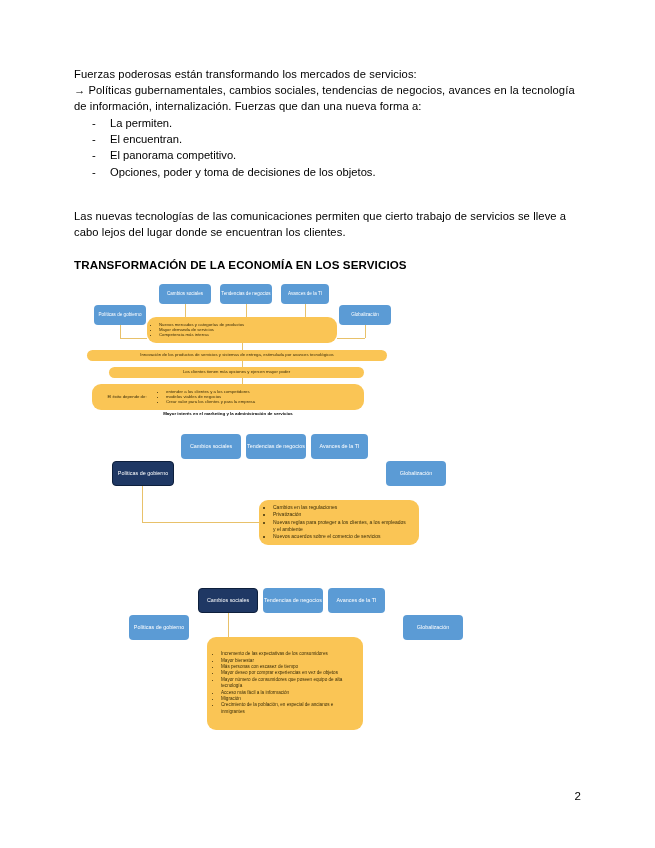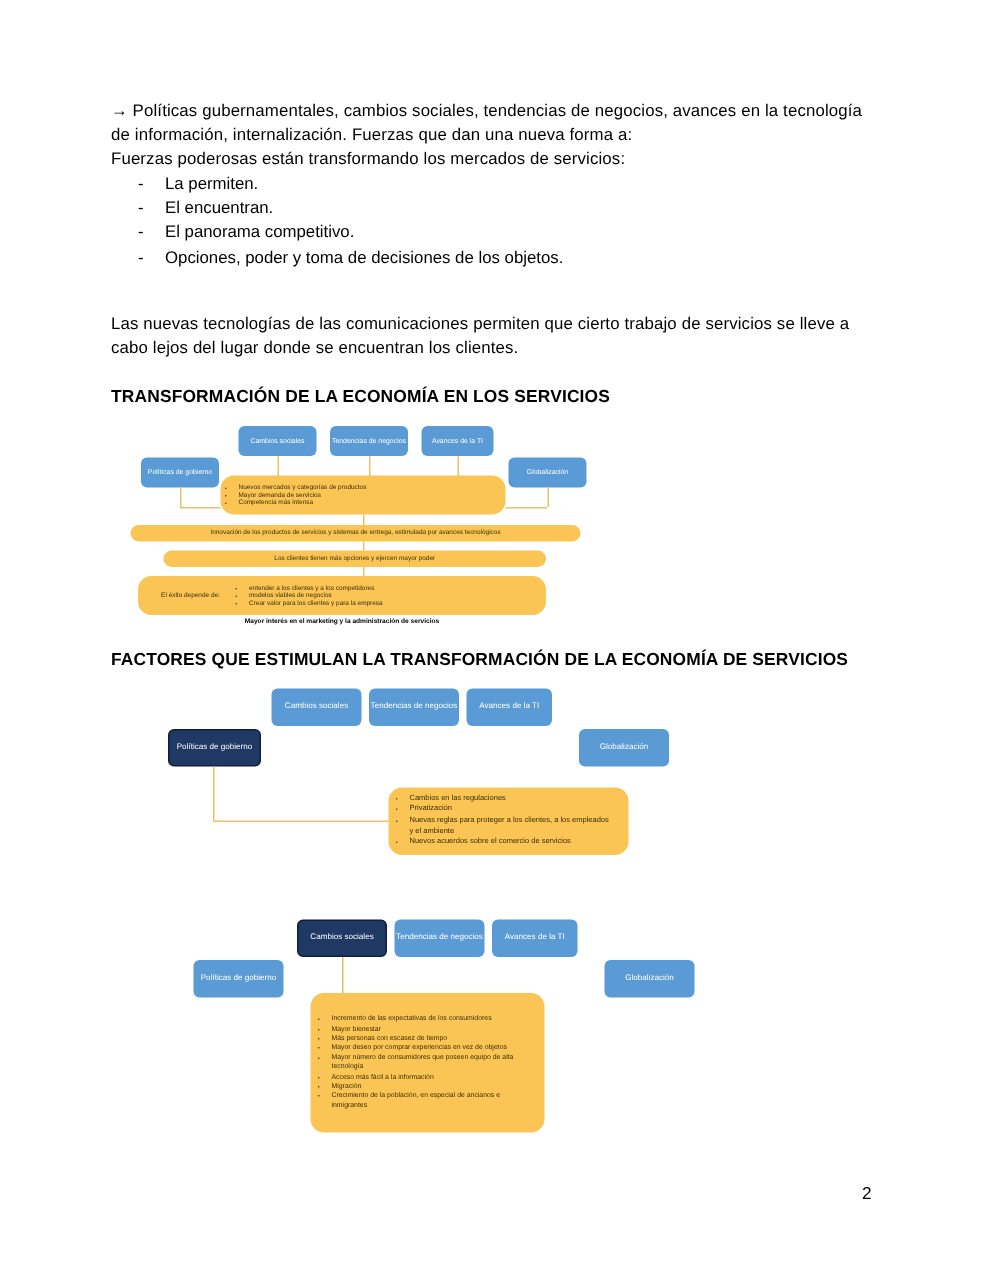--- a/index.html
+++ b/index.html
@@ -146,22 +146,22 @@
     font-size: 11.5px;
   }
 </style>
 </head>
 <body>
 
 <div class="page">
   <div class="content">
 
     <div>
+      <p class="para">Fuerzas poderosas están transformando los mercados de servicios:</p>
       <p class="para"><span class="arrow-glyph">→</span> <span>Políticas gubernamentales, cambios sociales, tendencias de negocios, avances en la tecnología de información, internalización. Fuerzas que dan una nueva forma a:</span></p>
-      <p class="para">Fuerzas poderosas están transformando los mercados de servicios:</p>
       <ul class="bullet-list">
         <li><span class="dash">-</span><span>La permiten.</span></li>
         <li><span class="dash">-</span><span>El encuentran.</span></li>
         <li><span class="dash">-</span><span>El panorama competitivo.</span></li>
         <li><span class="dash">-</span><span>Opciones, poder y toma de decisiones de los objetos.</span></li>
       </ul>
     </div>
 
     <div class="spacer-sm"></div>
     <div class="spacer-sm"></div>
@@ -223,21 +223,20 @@
         <ul class="ylist" style="flex:1;">
           <li>entender a los clientes y a los competidores</li>
           <li>modelos viables de negocios</li>
           <li>Crear valor para los clientes y para la empresa</li>
         </ul>
       </div>
 
       <div class="caption-line" style="left:18px; top:139px; width:272px;">Mayor interés en el marketing y la administración de servicios</div>
     </div>
 
-    <h2 class="section-title" style="margin-top:10px;">FACTORES QUE ESTIMULAN LA TRANSFORMACIÓN DE LA ECONOMÍA DE SERVICIOS</h2>
 
     <div class="diagram" id="diagram-two" style="margin-top:12px;">
       <div class="node blue" style="left:107px; top:0px; width:60px; height:25px;">
         <span>Cambios sociales</span>
       </div>
       <div class="node blue" style="left:172px; top:0px; width:60px; height:25px;">
         <span>Tendencias de negocios</span>
       </div>
       <div class="node blue" style="left:237px; top:0px; width:57px; height:25px;">
         <span>Avances de la TI</span>

